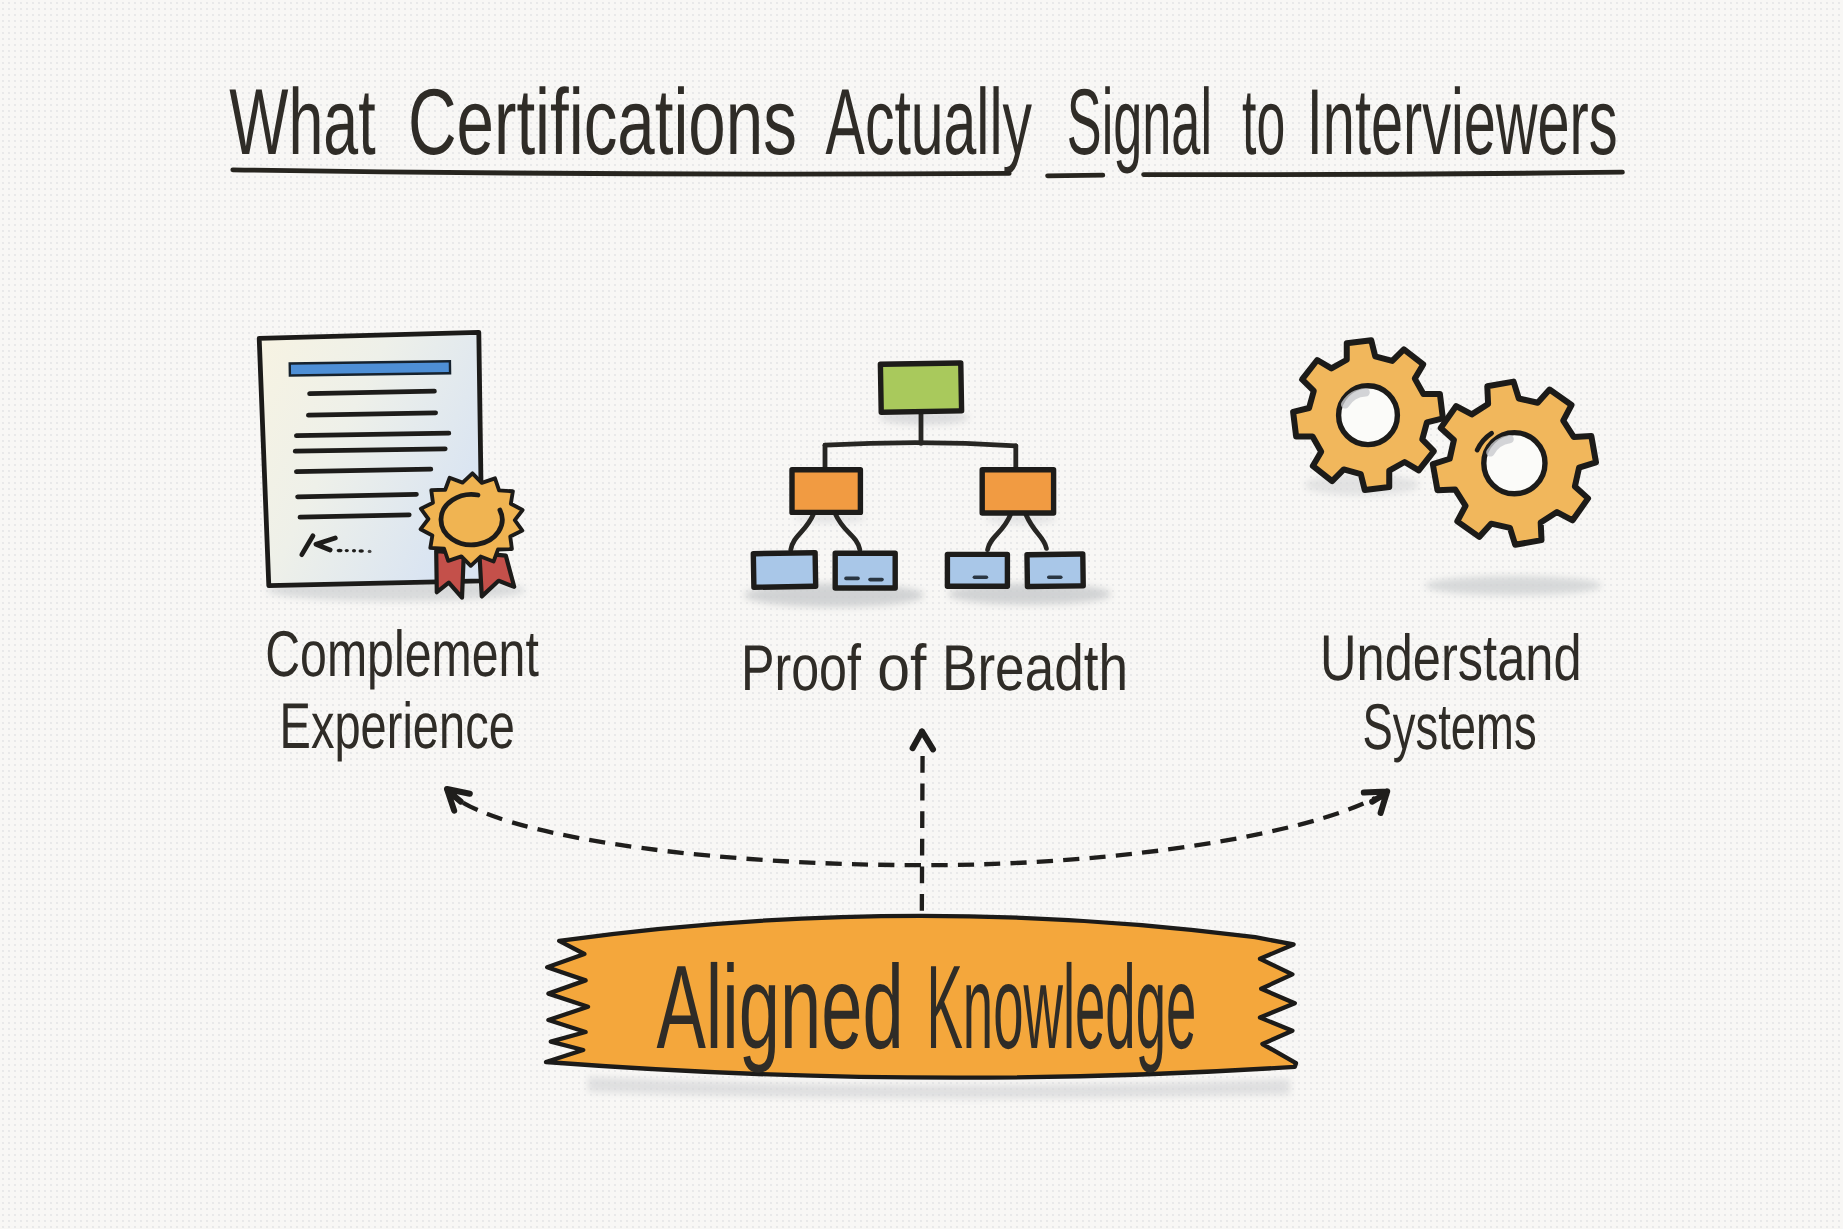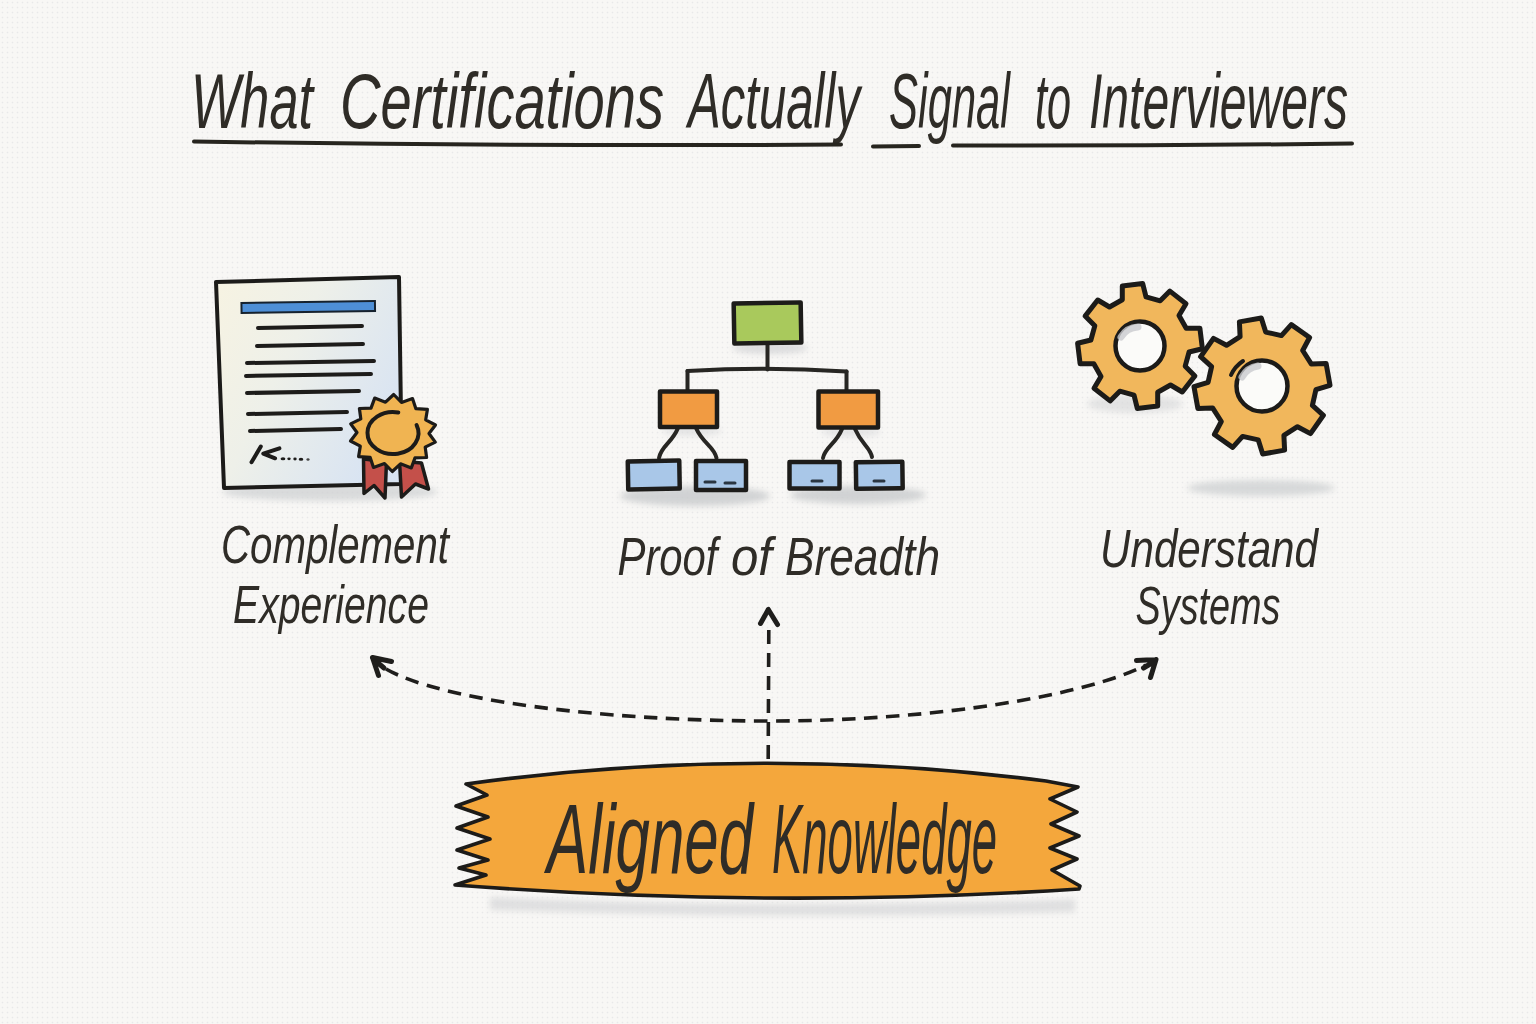--- a/index.html
+++ b/index.html
@@ -1,20 +1,20 @@
 <!DOCTYPE html>
 <html><head>
 <meta charset="utf-8">
 <style>
   html,body{margin:0;padding:0;}
   body{width:1536px;height:1024px;overflow:hidden;background:#f7f6f4;font-family:"Liberation Sans", sans-serif;}
   #stage{position:relative;width:1536px;height:1024px;
     background-color:#f8f7f5;
     background-image:radial-gradient(circle, rgba(120,130,150,0.12) 0.65px, rgba(120,130,150,0) 1.15px);
-    background-size:5px 5px;font-style:italic;}
+    background-size:5px 5px;}
   svg{position:absolute;left:0;top:0;}
   text{font-family:"Liberation Sans", sans-serif;fill:#2f2c27;}
 </style>
 </head>
 <body>
 <div id="stage">
 <svg width="1536" height="1024" viewBox="0 0 1536 1024">
 <defs>
   <linearGradient id="paperg" x1="0" y1="0" x2="1" y2="0.55">
     <stop offset="0" stop-color="#f7f3e2"></stop>

